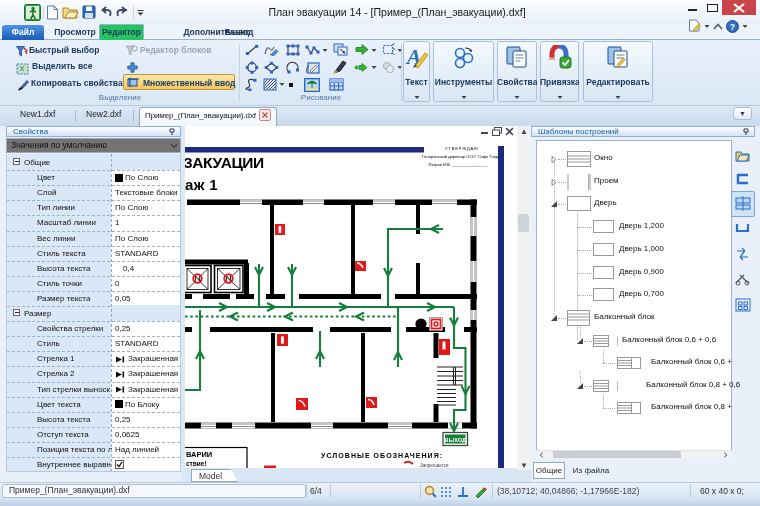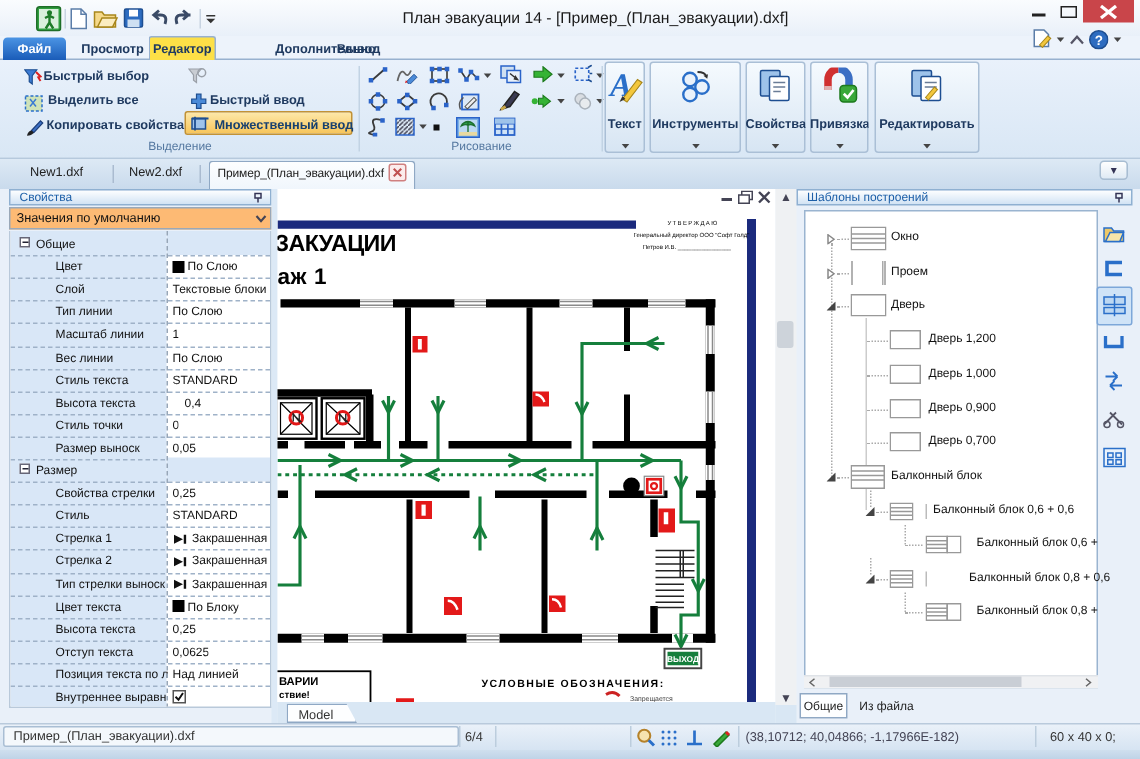--- a/index.html
+++ b/index.html
@@ -66,21 +66,21 @@
       <text x="6.5" y="9.8" font-size="9" font-weight="bold" fill="#fff" text-anchor="middle">?</text>
     </svg>
  <svg class="abs" style="left:57px;top:5px;" width="6" height="5" viewBox="0 0 6 5">
       <path d="M0.5 1 L3 4 L5.5 1" fill="#444"></path>
     </svg>
   </div>
 
 <div class="abs" style="left:0;top:24px;width:760px;height:16px;background:#edf3fb;border-bottom:1px solid #98b1cf;"></div>
 <div class="abs" style="left:2px;top:25px;width:42px;height:15px;background:linear-gradient(#4b94e4,#1a5cb8);border-radius:3px 3px 0 0;color:#fff;font-size:8.5px;font-weight:bold;text-align:center;line-height:15px;">Файл</div>
 <div class="abs" style="left:51px;top:24px;width:48px;height:16px;font-size:8.5px;font-weight:bold;color:#1f3a60;text-align:center;line-height:16px;">Просмотр</div>
-<div class="abs" style="left:99px;top:24px;width:45px;height:16px;background:#fde047;border:1px solid #98b1cf;border-bottom:none;border-radius:2px 2px 0 0;font-size:8.5px;font-weight:bold;color:#1f3a60;text-align:center;line-height:15px;">Редактор</div>
+<div class="abs" style="left:99px;top:24px;width:45px;height:16px;background:#22c55e;border:1px solid #98b1cf;border-bottom:none;border-radius:2px 2px 0 0;font-size:8.5px;font-weight:bold;color:#1f3a60;text-align:center;line-height:15px;">Редактор</div>
 <div class="abs" style="left:144px;top:24px;width:74px;height:16px;font-size:8.5px;font-weight:bold;color:#1f3a60;text-align:center;line-height:16px;margin-left:36px;">Дополнительно</div>
 <div class="abs" style="left:219px;top:24px;width:40px;height:16px;font-size:8.5px;font-weight:bold;color:#1f3a60;text-align:center;line-height:16px;">Вывод</div>
 
 <div class="abs" style="left:0;top:40px;width:760px;height:66px;background:linear-gradient(#e9f1fb,#d9e7f5);border-bottom:1px solid #b6c9dd;"></div>
 <div class="abs" id="ribbon-g1" style="left:0;top:40px;width:240px;height:66px;">
     <svg class="abs" style="left:16px;top:6px;" width="12" height="11" viewBox="0 0 12 11">
       <path d="M0.5 0.5 H8.5 L5.5 4.5 V10 L3.5 8.5 V4.5 Z" fill="#3b7bd4" stroke="#1d4e91" stroke-width="0.8"></path>
       <path d="M8 2 L11 5 L9.5 5.5 L11 8" stroke="#d22" stroke-width="1.3" fill="none"></path>
     </svg>
  <div class="abs" style="left:29px;top:3px;width:110px;height:15px;font-size:8.5px;font-weight:bold;color:#1f3a60;line-height:15px;">Быстрый выбор</div>
@@ -91,24 +91,24 @@
  <div class="abs" style="left:32px;top:19px;width:110px;height:15px;font-size:8.5px;font-weight:bold;color:#1f3a60;line-height:15px;">Выделить все</div>
  <svg class="abs" style="left:17px;top:39px;" width="13" height="12" viewBox="0 0 13 12">
       <path d="M4 8 L10 1.5 L11.5 3 L5.5 9.5 Z" fill="#3b6fc4" stroke="#1d3f7a" stroke-width="0.8"></path>
       <path d="M1 11.5 Q1.5 8.5 4 8 L5.5 9.5 Q4 11.5 1 11.5 Z" fill="#222"></path>
     </svg>
  <div class="abs" style="left:31px;top:36px;width:120px;height:15px;font-size:8.5px;font-weight:bold;color:#1f3a60;line-height:15px;">Копировать свойства</div>
  <svg class="abs" style="left:125px;top:5px;" width="13" height="12" viewBox="0 0 13 12">
       <path d="M1 1 H9 L6 5 V10 L4 8.5 V5 Z" fill="#c9cdd3" stroke="#9aa0a8" stroke-width="0.8"></path>
       <circle cx="9.5" cy="3.5" r="2.6" fill="none" stroke="#9aa0a8"></circle>
     </svg>
+ <div class="abs" style="left:140px;top:3px;width:110px;height:15px;font-size:8.5px;font-weight:bold;color:#9aa4b2;line-height:15px;">Редактор блоков</div>
  <svg class="abs" style="left:127px;top:22px;" width="11" height="11" viewBox="0 0 11 11">
       <path d="M4 0.8 h3 v3.2 h3.2 v3 H7 v3.2 H4 V7 H0.8 V4 H4 Z" fill="#4a8ad8" stroke="#1d4e91" stroke-width="0.8"></path>
     </svg>
- <div class="abs" style="left:140px;top:19px;width:110px;height:15px;font-size:8.5px;font-weight:bold;color:#1f3a60;line-height:15px;">Быстрый ввод</div>
  <div class="abs" style="left:123px;top:34px;width:112px;height:16px;background:linear-gradient(#fde8a9,#f7c55a);border:1px solid #c29236;border-radius:2px;"></div>
  <svg class="abs" style="left:127px;top:37px;" width="13" height="11" viewBox="0 0 13 11">
       <rect x="1" y="2" width="9" height="7" fill="#9ec3ea" stroke="#1d4e91"></rect>
       <path d="M3 0.8 V10 M1 2 H12" stroke="#1d4e91" stroke-width="1.2"></path>
     </svg>
  <div class="abs" style="left:143px;top:36px;width:100px;height:14px;font-size:8.5px;font-weight:bold;color:#17406f;line-height:14px;">Множественный ввод</div>
  <div class="abs" style="left:0;top:53px;width:240px;font-size:8px;color:#5578a0;text-align:center;">Выделение</div>
   </div>
 <div class="abs" style="left:239px;top:44px;width:1px;height:57px;background:#c2d3e4;"></div>
 <div class="abs" id="ribbon-g2" style="left:240px;top:40px;width:162px;height:66px;">
@@ -304,21 +304,21 @@
 <svg class="abs" style="left:261px;top:111px;" width="8" height="8" viewBox="0 0 8 8">
     <path d="M1.5 1.5 L6.5 6.5 M6.5 1.5 L1.5 6.5" stroke="#c05050" stroke-width="1.4"></path>
   </svg>
 <div class="abs" style="left:733px;top:107px;width:19px;height:13px;background:linear-gradient(#fefefe,#dfeaf4);border:1px solid #a8bdd2;border-radius:3px;font-size:8px;color:#335;text-align:center;line-height:11px;">▾</div>
 
 <div class="abs" id="leftpanel" style="left:6px;top:126px;width:175px;height:344px;">
  <div class="abs" style="left:0;top:0;width:175px;height:11px;background:linear-gradient(#fdfeff,#d2e3f4);border:1px solid #8fb0d1;font-size:8px;color:#1d5fa8;line-height:10px;padding-left:6px;">Свойства</div>
  <svg class="abs" style="left:163px;top:2px;" width="7" height="8" viewBox="0 0 7 8">
       <path d="M1 1 h4 v3 h-4 z M3 4 v3" stroke="#335" stroke-width="1" fill="none"></path>
     </svg>
- <div class="abs" style="left:0;top:12px;width:175px;height:15px;background:#fdba74;border:1px solid #9aa8b8;font-size:8.5px;color:#111;line-height:13px;padding-left:4px;">Значения по умолчанию</div>
+ <div class="abs" style="left:0;top:12px;width:175px;height:15px;background:#737373;border:1px solid #9aa8b8;font-size:8.5px;color:#111;line-height:13px;padding-left:4px;">Значения по умолчанию</div>
  <svg class="abs" style="left:164px;top:17px;" width="8" height="6" viewBox="0 0 8 6">
       <path d="M1 1 L4 4.5 L7 1" stroke="#445" stroke-width="1.4" fill="none"></path>
     </svg>
  <div class="abs" id="propgrid" style="left:0;top:28px;width:175px;height:318px;background:#fff;border:1px solid #b9c9da;border-top:none;font-size:8px;color:#111;overflow:hidden;">
       <div class="abs" style="left:0;top:0;width:104px;height:318px;background:#d9e7f7;"></div>
  <div class="abs" style="left:104px;top:0.0px;width:69px;height:16.1px;background:#d9e7f7;"></div>
  <div class="abs" style="left:6px;top:4.2px;width:7px;height:7px;border:1px solid #667;background:#fff;"></div>
  <div class="abs" style="left:7.5px;top:7.0px;width:4px;height:1px;background:#223;"></div>
  <div class="abs" style="left:17px;top:1.0px;height:15.1px;line-height:15.1px;white-space:nowrap;">Общие</div>
  <div class="abs" style="left:0;top:16.1px;width:173px;height:0;border-top:1px dashed #9fb2c8;"></div>
@@ -340,21 +340,21 @@
  <div class="abs" style="left:0;top:91.6px;width:173px;height:0;border-top:1px dashed #9fb2c8;"></div>
  <div class="abs" style="left:30px;top:91.6px;height:15.1px;line-height:15.1px;white-space:nowrap;">Стиль текста</div>
  <div class="abs" style="left:108px;top:91.6px;height:15.1px;line-height:15.1px;white-space:nowrap;overflow:hidden;max-width:64px;">STANDARD</div>
  <div class="abs" style="left:0;top:106.7px;width:173px;height:0;border-top:1px dashed #9fb2c8;"></div>
  <div class="abs" style="left:30px;top:106.7px;height:15.1px;line-height:15.1px;white-space:nowrap;">Высота текста</div>
  <div class="abs" style="left:116px;top:106.7px;height:15.1px;line-height:15.1px;white-space:nowrap;overflow:hidden;max-width:64px;">0,4</div>
  <div class="abs" style="left:0;top:121.8px;width:173px;height:0;border-top:1px dashed #9fb2c8;"></div>
  <div class="abs" style="left:30px;top:121.8px;height:15.1px;line-height:15.1px;white-space:nowrap;">Стиль точки</div>
  <div class="abs" style="left:108px;top:121.8px;height:15.1px;line-height:15.1px;white-space:nowrap;overflow:hidden;max-width:64px;">0</div>
  <div class="abs" style="left:0;top:136.9px;width:173px;height:0;border-top:1px dashed #9fb2c8;"></div>
- <div class="abs" style="left:30px;top:136.9px;height:15.1px;line-height:15.1px;white-space:nowrap;">Размер выноск</div>
+ <div class="abs" style="left:30px;top:136.9px;height:15.1px;line-height:15.1px;white-space:nowrap;">Размер текста</div>
  <div class="abs" style="left:108px;top:136.9px;height:15.1px;line-height:15.1px;white-space:nowrap;overflow:hidden;max-width:64px;">0,05</div>
  <div class="abs" style="left:0;top:152.0px;width:173px;height:0;border-top:1px dashed #9fb2c8;"></div>
  <div class="abs" style="left:104px;top:151.0px;width:69px;height:16.1px;background:#d9e7f7;"></div>
  <div class="abs" style="left:6px;top:155.2px;width:7px;height:7px;border:1px solid #667;background:#fff;"></div>
  <div class="abs" style="left:7.5px;top:158.0px;width:4px;height:1px;background:#223;"></div>
  <div class="abs" style="left:17px;top:152.0px;height:15.1px;line-height:15.1px;white-space:nowrap;">Размер</div>
  <div class="abs" style="left:0;top:167.1px;width:173px;height:0;border-top:1px dashed #9fb2c8;"></div>
  <div class="abs" style="left:30px;top:167.1px;height:15.1px;line-height:15.1px;white-space:nowrap;">Свойства стрелки</div>
  <div class="abs" style="left:108px;top:167.1px;height:15.1px;line-height:15.1px;white-space:nowrap;overflow:hidden;max-width:64px;">0,25</div>
  <div class="abs" style="left:0;top:182.2px;width:173px;height:0;border-top:1px dashed #9fb2c8;"></div>

